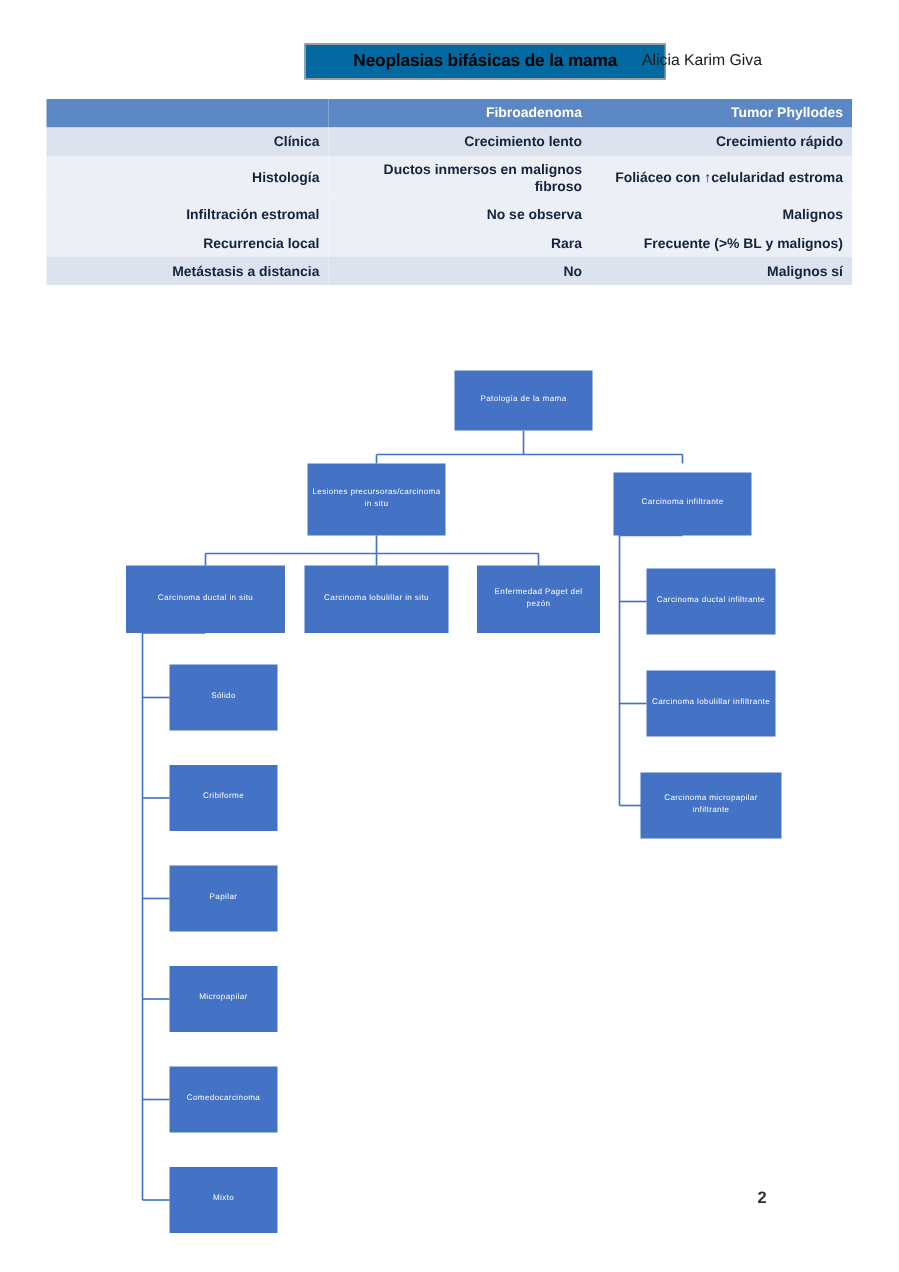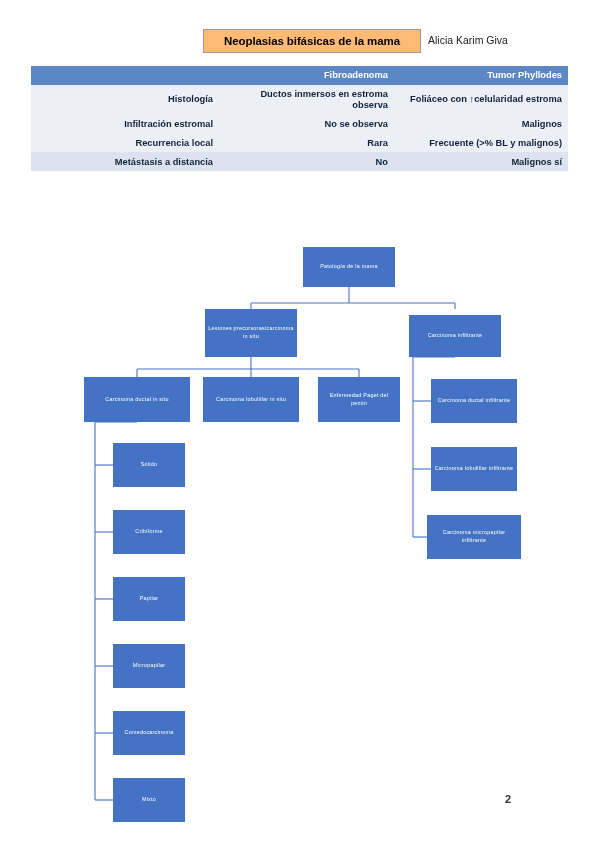--- a/index.html
+++ b/index.html
@@ -18,23 +18,23 @@
 
   
   #header {
     position: absolute;
     left: 0; top: 0;
     width: 599px; height: 64px;
   }
   #title-box {
     position: absolute;
     left: 203px; top: 29px;
-    width: 218px; height: 24px;
+    width: 241px; height: 24px;
     border: 1px solid #9a9a9a;
-    background: #fdba74;
+    background: #0369a1;
     display: flex;
     align-items: center;
     justify-content: center;
     font-size: 11.5px;
     font-weight: bold;
     color: #000000;
     letter-spacing: -0.1px;
     box-sizing: border-box;
   }
   #author {
@@ -121,23 +121,28 @@
 
 <table id="compare-table">
   <thead>
     <tr>
       <th class="col-a"></th>
       <th class="col-b">Fibroadenoma</th>
       <th class="col-c">Tumor Phyllodes</th>
     </tr>
   </thead>
   <tbody>
+    <tr class="odd">
+      <td class="col-a">Clínica</td>
+      <td class="col-b">Crecimiento lento</td>
+      <td class="col-c">Crecimiento rápido</td>
+    </tr>
     <tr class="even">
       <td class="col-a">Histología</td>
-      <td class="col-b">Ductos inmersos en estroma observa</td>
+      <td class="col-b">Ductos inmersos en malignos fibroso</td>
       <td class="col-c">Foliáceo con ↑celularidad estroma</td>
     </tr>
     <tr class="even">
       <td class="col-a">Infiltración estromal</td>
       <td class="col-b">No se observa</td>
       <td class="col-c">Malignos</td>
     </tr>
     <tr class="even">
       <td class="col-a">Recurrencia local</td>
       <td class="col-b">Rara</td>

